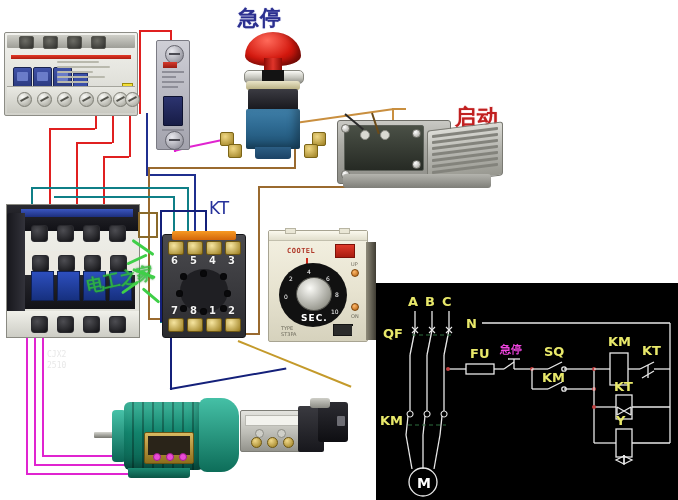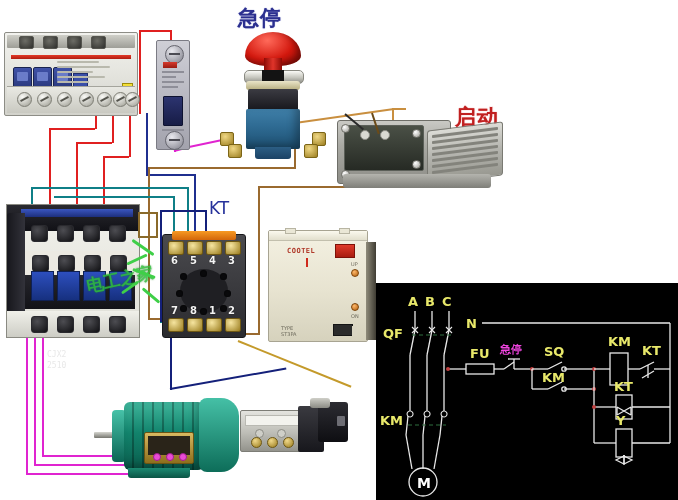--- a/index.html
+++ b/index.html
@@ -433,20 +433,30 @@
   <div class="abs tm-body" style="left:268px;top:230px;width:98px;height:110px;">
     <div class="tm-top"></div>
     <div class="tm-nub" style="left:16px;"></div>
     <div class="tm-nub" style="left:70px;"></div>
 
     <div class="tm-brand" style="left:18px;top:16px;">COOTEL</div>
     <div class="tm-redbox" style="left:66px;top:13px;width:18px;height:12px;"></div>
 
     <div class="tm-pointer" style="left:38px;top:27px;"></div>
 
+    <div class="tm-dial" style="left:10px;top:32px;width:68px;height:64px;">
+      <div class="tm-dnum" style="left:28px;top:5px;">4</div>
+      <div class="tm-dnum" style="left:47px;top:12px;">6</div>
+      <div class="tm-dnum" style="left:56px;top:28px;">8</div>
+      <div class="tm-dnum" style="left:52px;top:45px;">10</div>
+      <div class="tm-dnum" style="left:10px;top:12px;">2</div>
+      <div class="tm-dnum" style="left:5px;top:30px;">0</div>
+      <div class="tm-knob" style="left:17px;top:14px;width:34px;height:32px;"></div>
+      <div class="tm-sec" style="left:22px;bottom:4px;">SEC.</div>
+    </div>
 
     <div class="tm-sm" style="left:82px;top:30px;">UP</div>
     <div class="tm-led" style="left:82px;top:38px;"></div>
     <div class="tm-sm" style="left:82px;top:82px;">ON</div>
     <div class="tm-led" style="left:82px;top:72px;"></div>
 
     <div class="tm-sm" style="left:12px;bottom:10px;">TYPE</div>
     <div class="tm-sm" style="left:12px;bottom:4px;">ST3PA</div>
     <div class="abs" style="left:64px;bottom:5px;width:18px;height:10px;background:#2b2b2b;border:1px solid #151515;"></div>
     <div class="abs" style="left:83px;bottom:5px;width:5px;height:10px;background:#d9d5c2;"></div>

